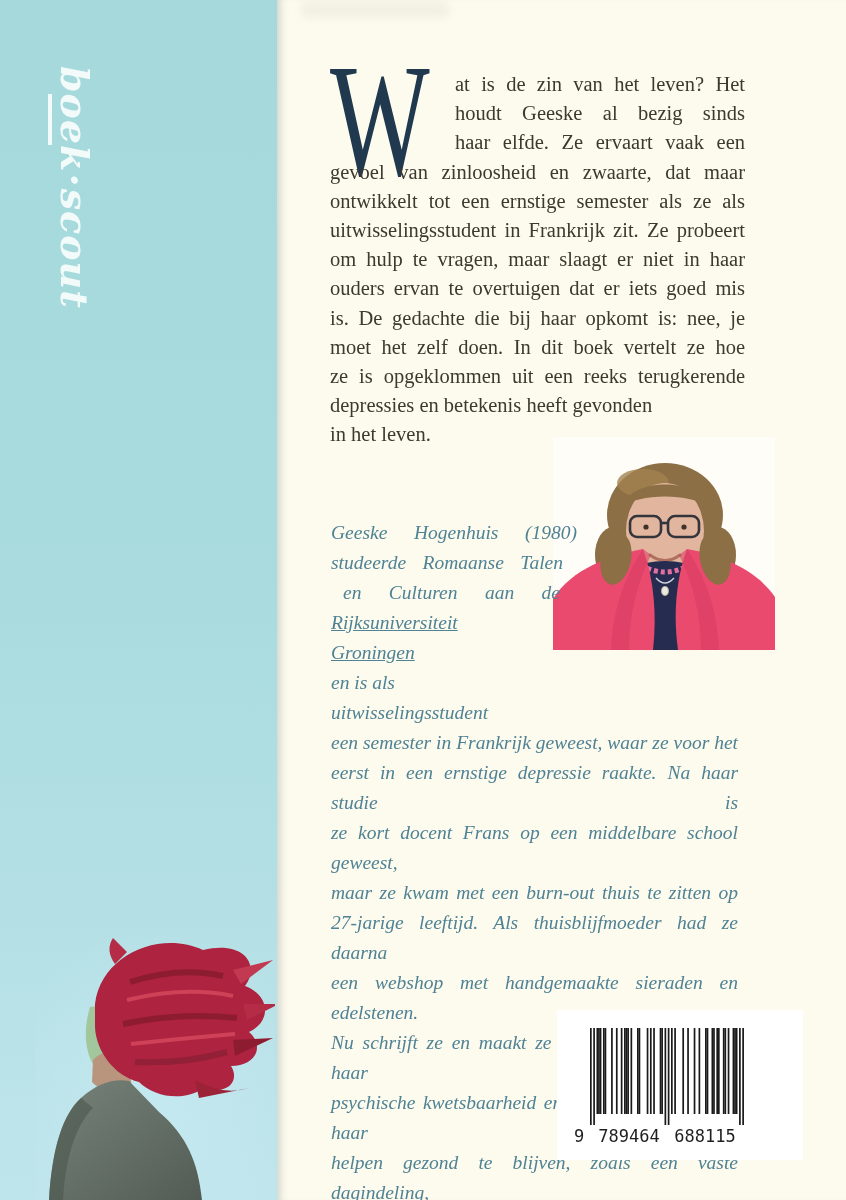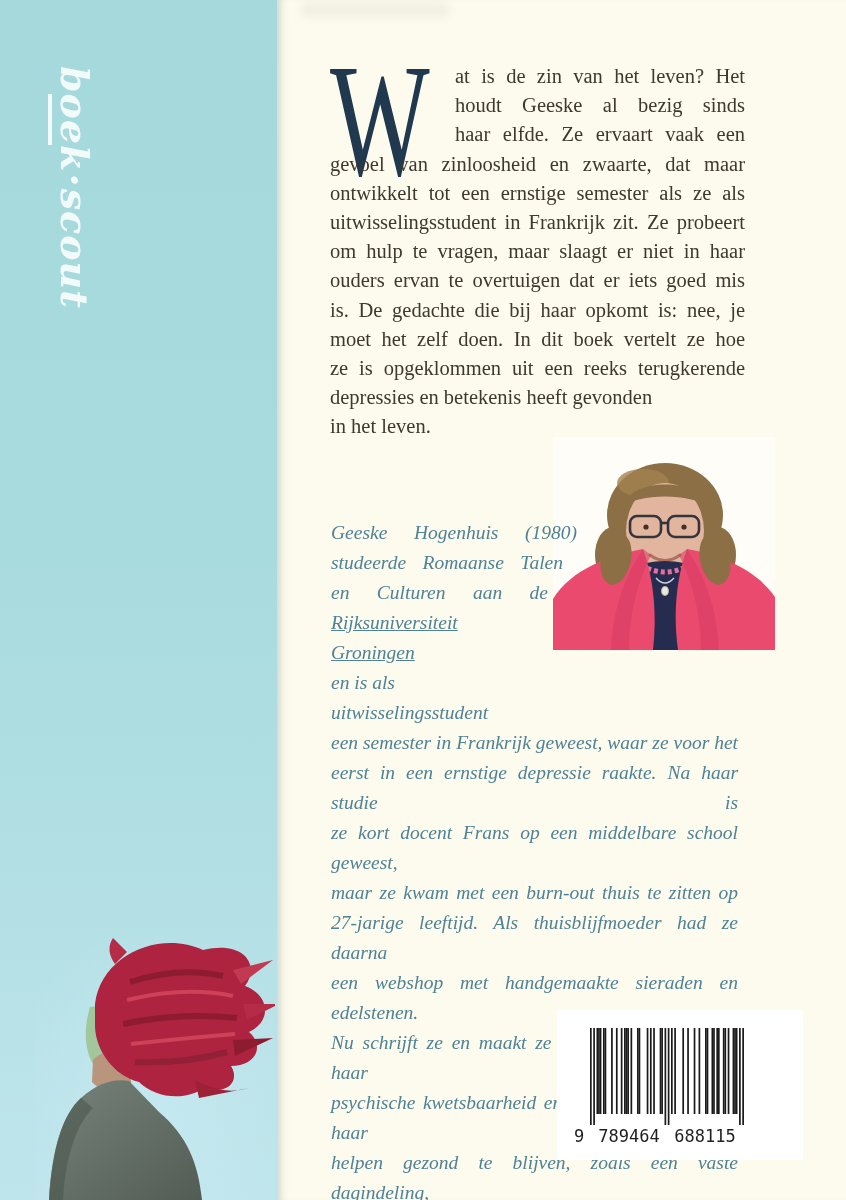--- a/index.html
+++ b/index.html
@@ -17,33 +17,33 @@
   #logo .dot{padding:0 1px;}
 
   
   #panel{position:absolute;left:277px;top:0;width:569px;height:1200px;
          background:var(--cream,#fdfbee);
          box-shadow:inset 9px 0 10px -7px rgba(70,95,95,.30);}
   #ghost{position:absolute;left:300px;top:2px;width:150px;height:16px;
          background:rgba(175,175,160,.14);filter:blur(4px);border-radius:8px;}
 
   
-  #synopsis{position:absolute;left:330px;top:62px;width:415px;
+  #synopsis{position:absolute;left:330px;top:70px;width:415px;
             font-size:20.5px;line-height:29.2px;color:var(--body_text,#3d392e);}
   .ln{text-align:justify;text-align-last:justify;}
   .ln.natural{text-align:left;text-align-last:left;}
   .ln.indent{margin-left:125px;width:290px;}
   #dropcap{position:absolute;left:330px;top:64px;width:110px;
            font-size:160px;line-height:115px;color:var(--drop_cap,#20394e);
            transform:scaleX(.66);transform-origin:0 0;font-family:"Liberation Serif",serif;}
 
   
   #bio{position:absolute;left:331px;top:518px;width:407px;
        font-style:italic;font-size:19.5px;line-height:30px;color:var(--bio_text,#4f8294);}
-  .w1{width:246px;} .w2{width:232px;} .w3{width:217px;} .w4{width:209px;text-decoration:underline;} .w5{width:207px;}
+  .w1{width:246px;} .w2{width:232px;} .w3{width:217px;margin-left:12px;} .w4{width:209px;text-decoration:underline;} .w5{width:207px;}
 
   
   #photo{position:absolute;left:553px;top:437px;width:222px;height:213px;}
 
   
   #illustration{position:absolute;left:35px;top:912px;width:240px;height:288px;}
 
   
   #barcode-box{position:absolute;left:557px;top:1010px;width:246px;height:150px;
                background:#ffffff;border-radius:2px;}

